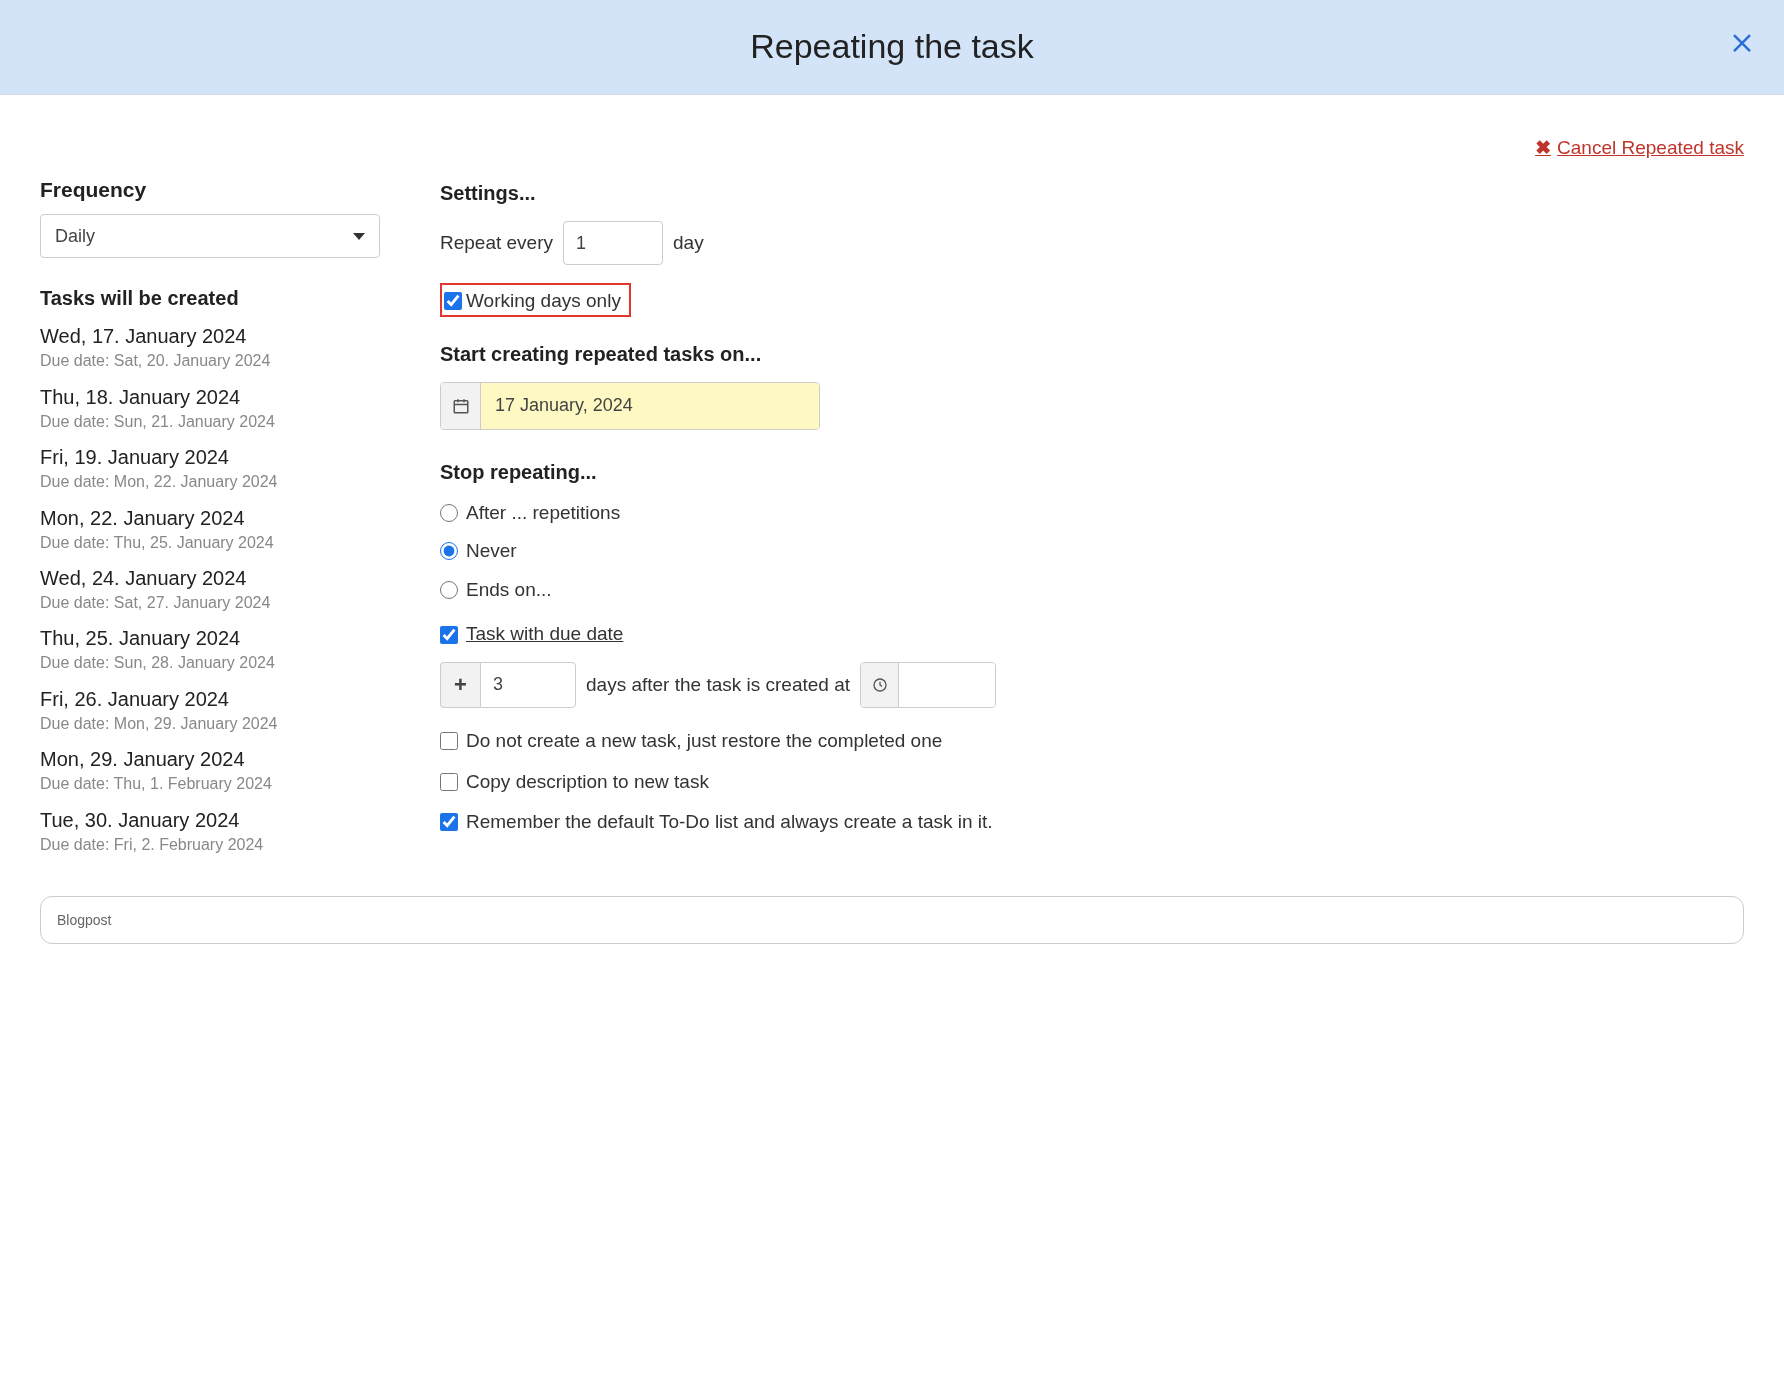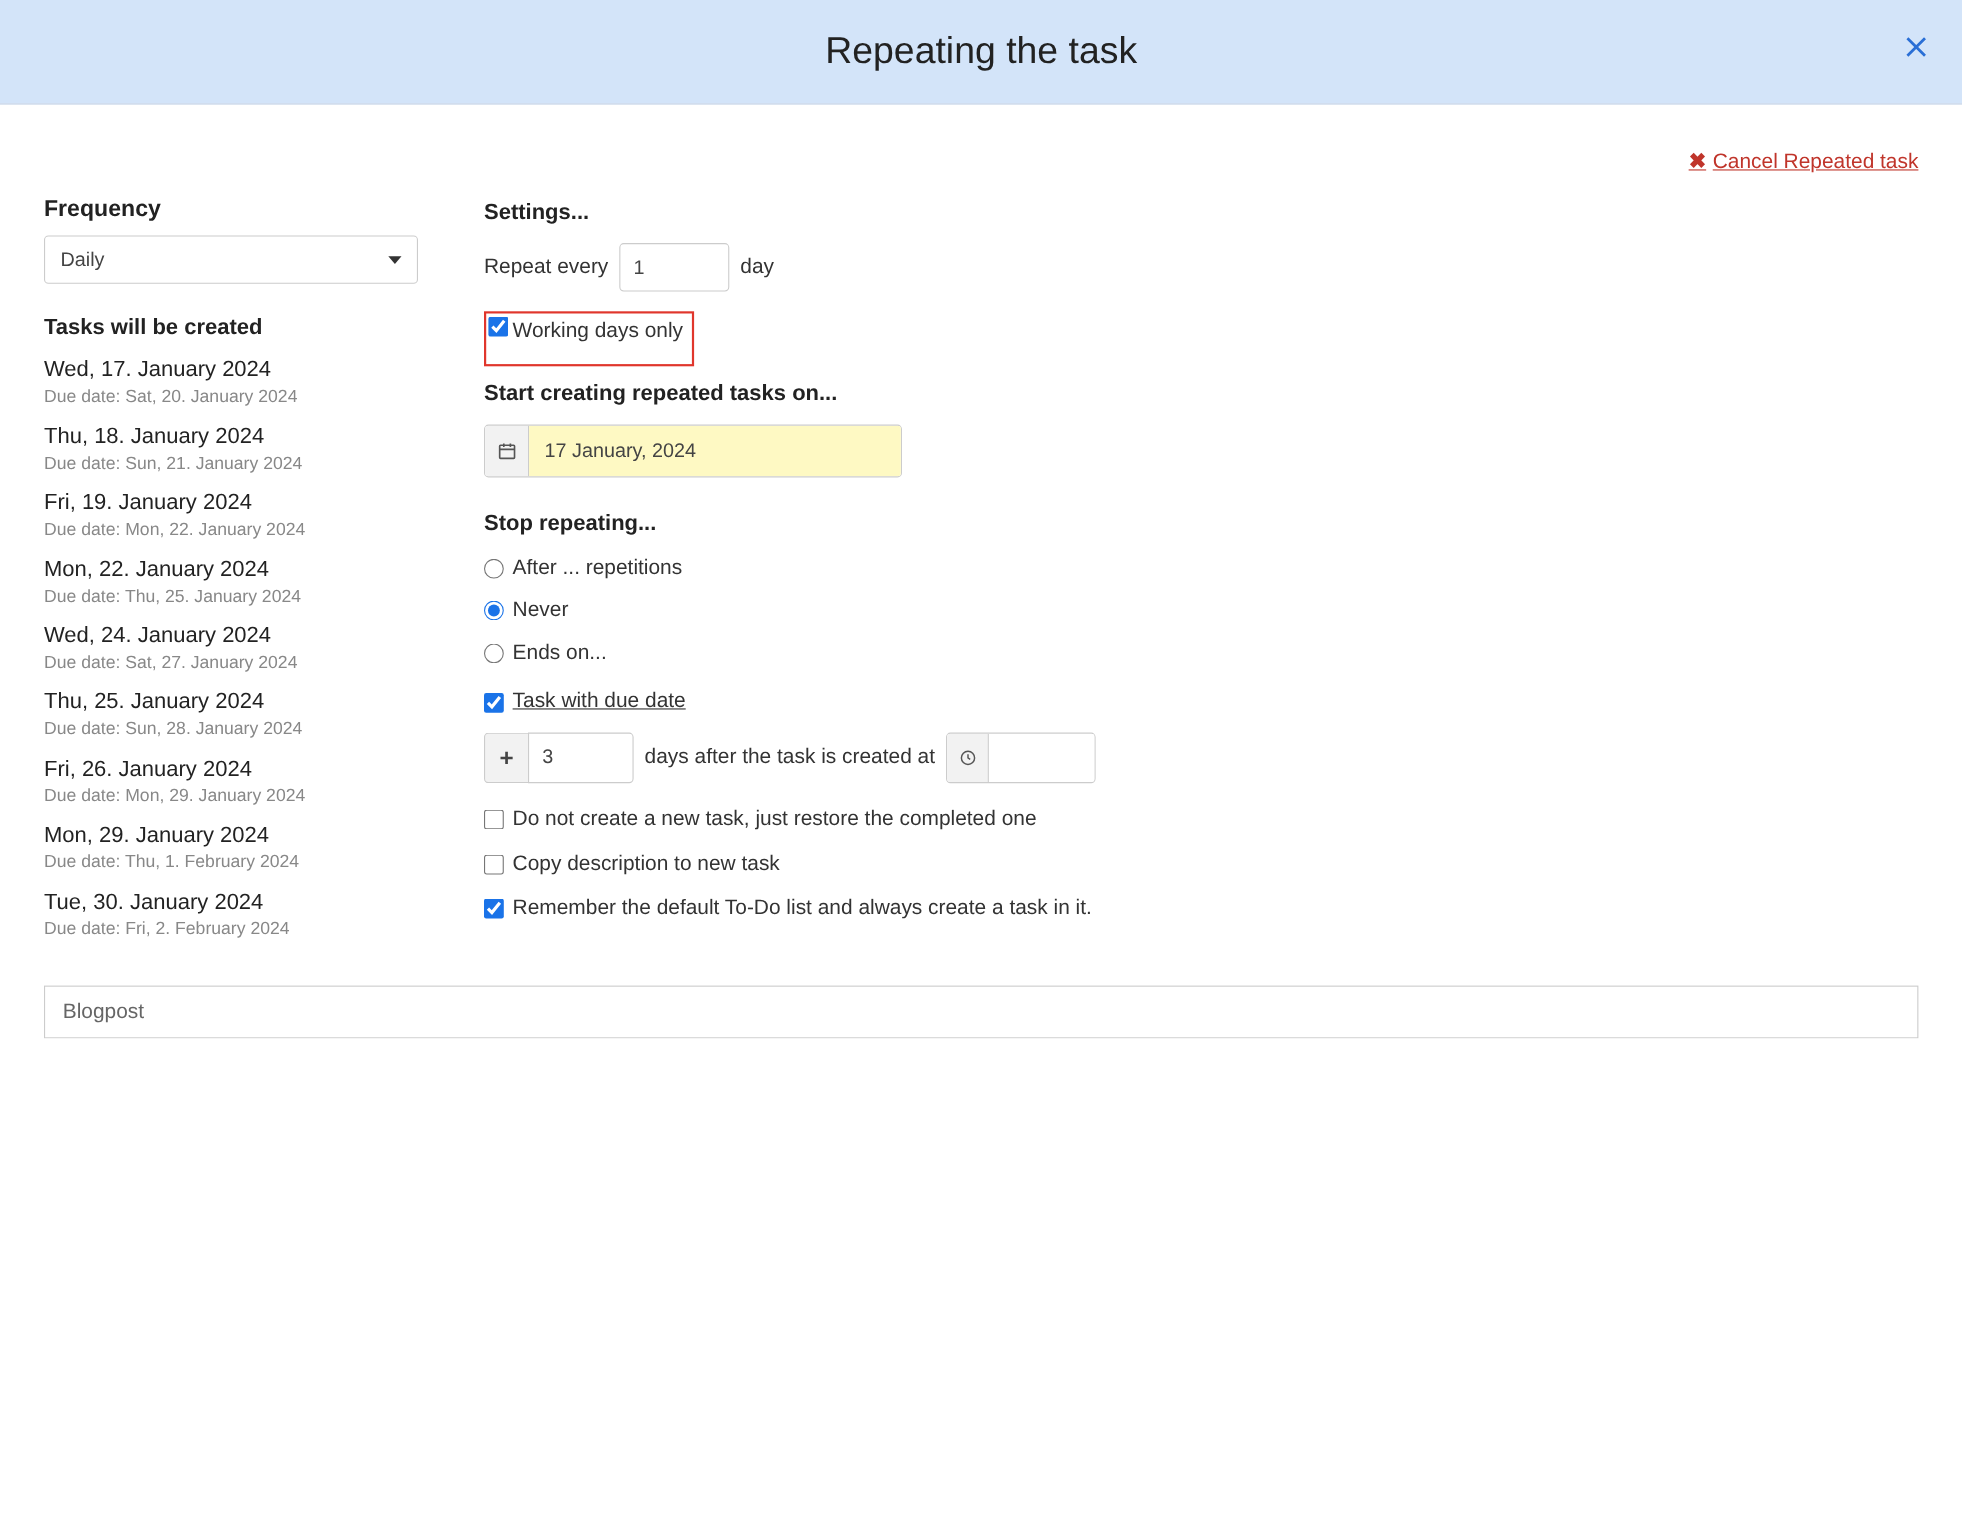--- a/index.html
+++ b/index.html
@@ -99,24 +99,24 @@
   .preview-due { font-size: 16px; color: #888; margin-top: 0px; }
   .row { display: flex; align-items: center; gap: 10px; margin-bottom: 18px; flex-wrap: wrap; }
   .num-input {
     width: 100px; height: 44px;
     border: 1px solid #ccc; border-radius: 4px;
     padding: 0 12px; font-size: 18px; color: #444;
   }
   .highlight-box {
     border: 2.5px solid #e0362c;
     display: inline-flex;
-    align-items: flex-start;
-    padding: 3px 8px 16px 2px;
+    align-items: center;
+    padding: 3px 8px 0 2px;
     gap: 4px;
-    margin-bottom: 7px;
+    margin-bottom: 19px;
   }
   input[type=checkbox] {
     width: 18px; height: 18px;
     accent-color: #1a73e8;
     cursor: pointer;
   }
   input[type=radio] {
     width: 18px; height: 18px;
     accent-color: #1a73e8;
     cursor: pointer;
@@ -187,23 +187,23 @@
     border-right: 1px solid #ccc;
     display: flex; align-items: center; justify-content: center;
     color: #555;
   }
   .time-field { width: 96px; background: #fff; }
   .bottom-input {
     margin: 0 40px;
     width: calc(100% - 80px);
     height: 48px;
     border: 1px solid #ccc;
-    border-radius: 0;
+    border-radius: 12px;
     padding: 0 16px;
-    font-size: 19px;
+    font-size: 14px;
     color: #666;
     display: flex; align-items: center;
   }
   .sub-heading {
     font-size: 20px; font-weight: 700; color: #222;
     margin-bottom: 14px;
   }
   .col-right .sub-heading { margin-top: 4px; }
   .cal-icon { width:18px; height:18px; }
 </style>

